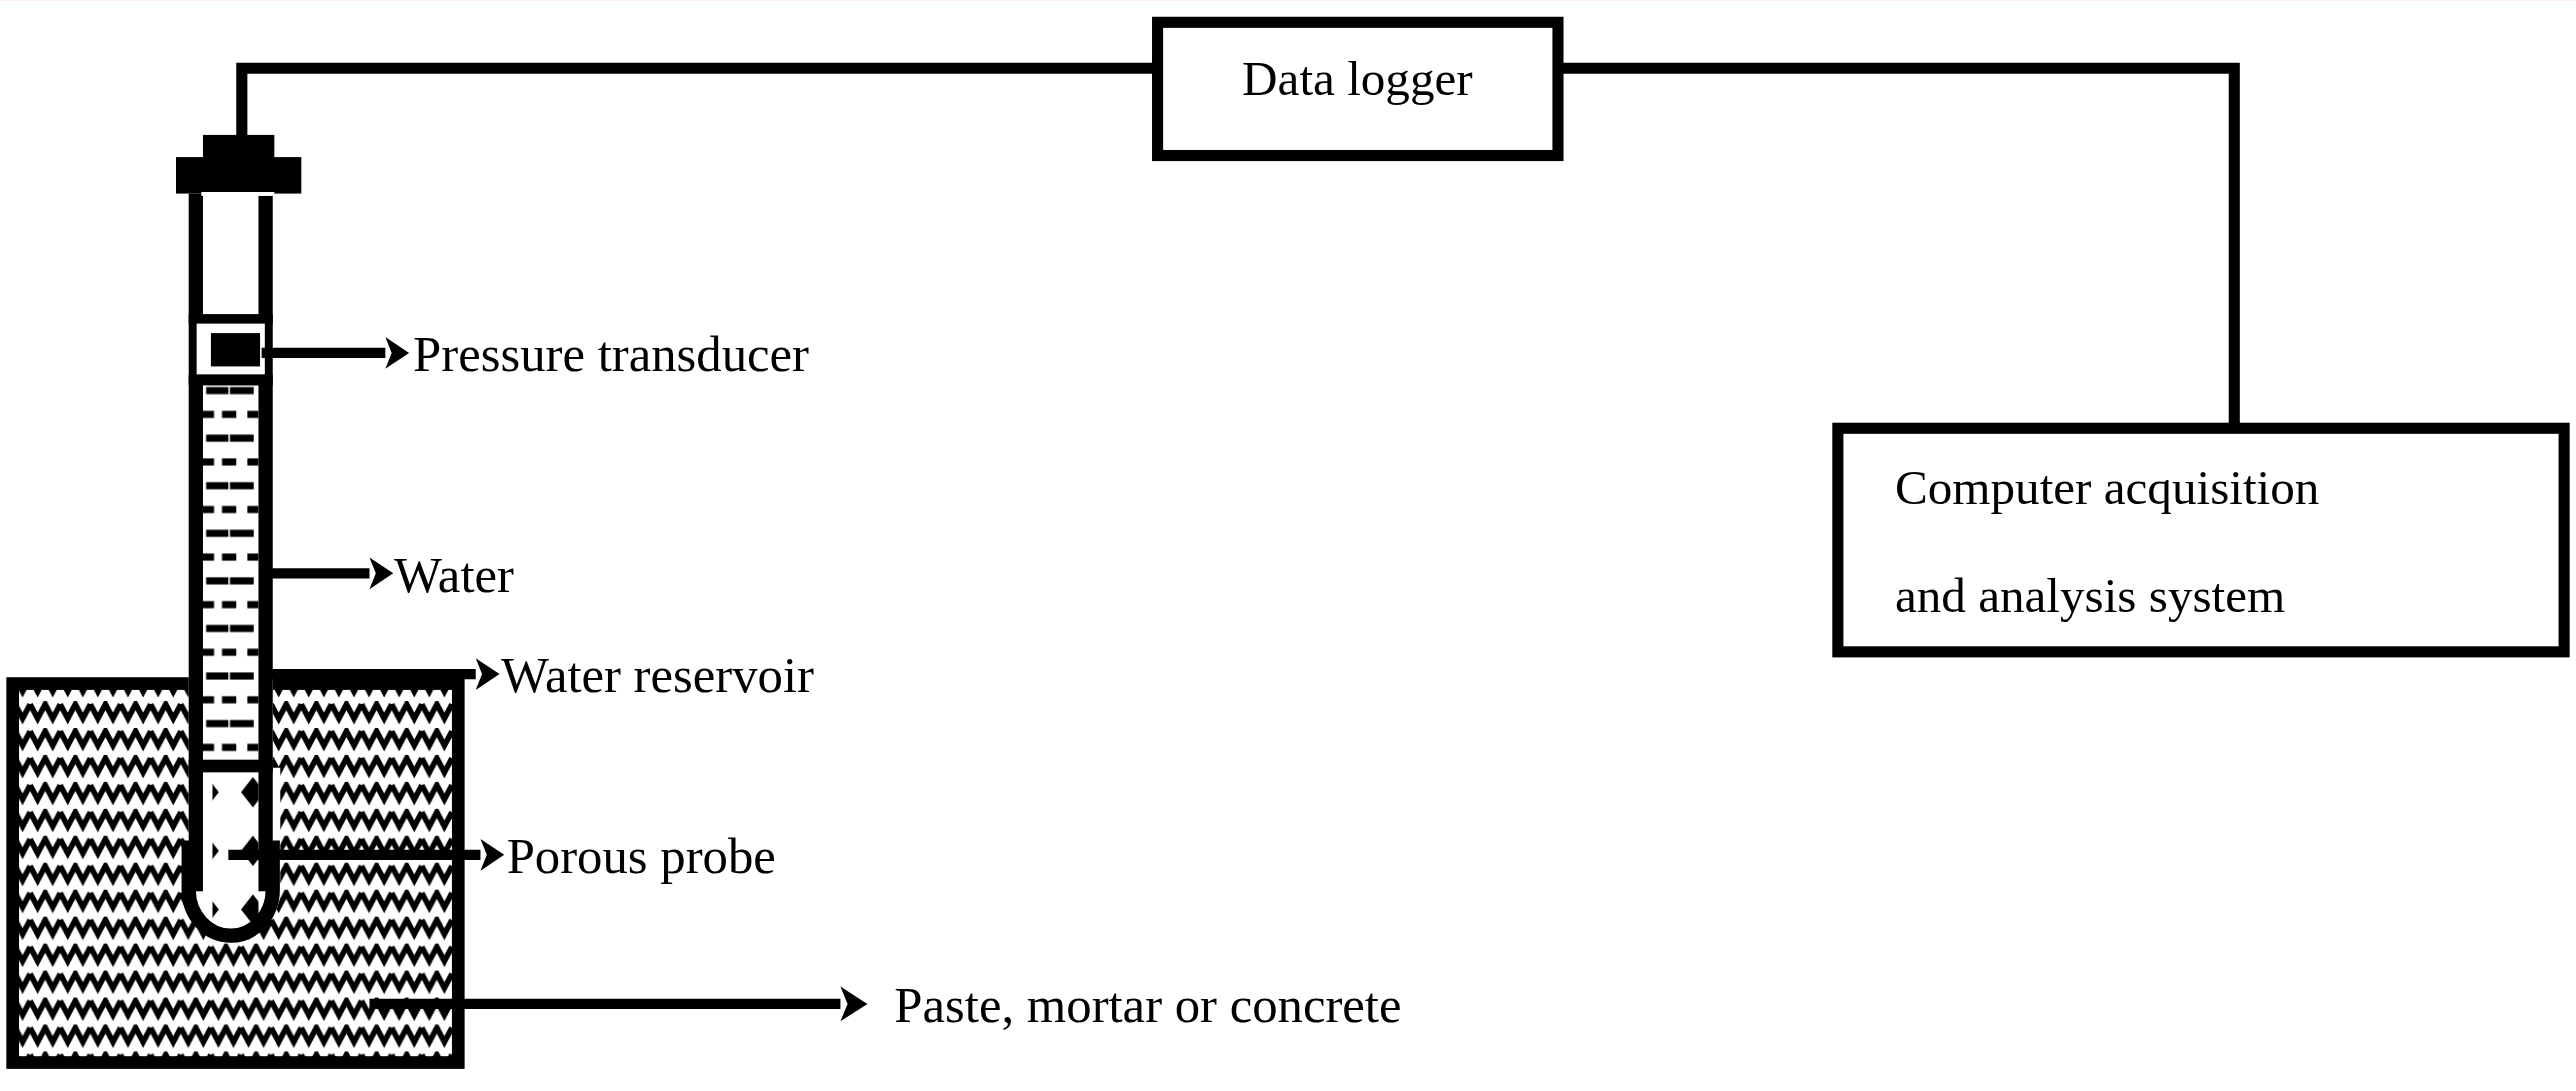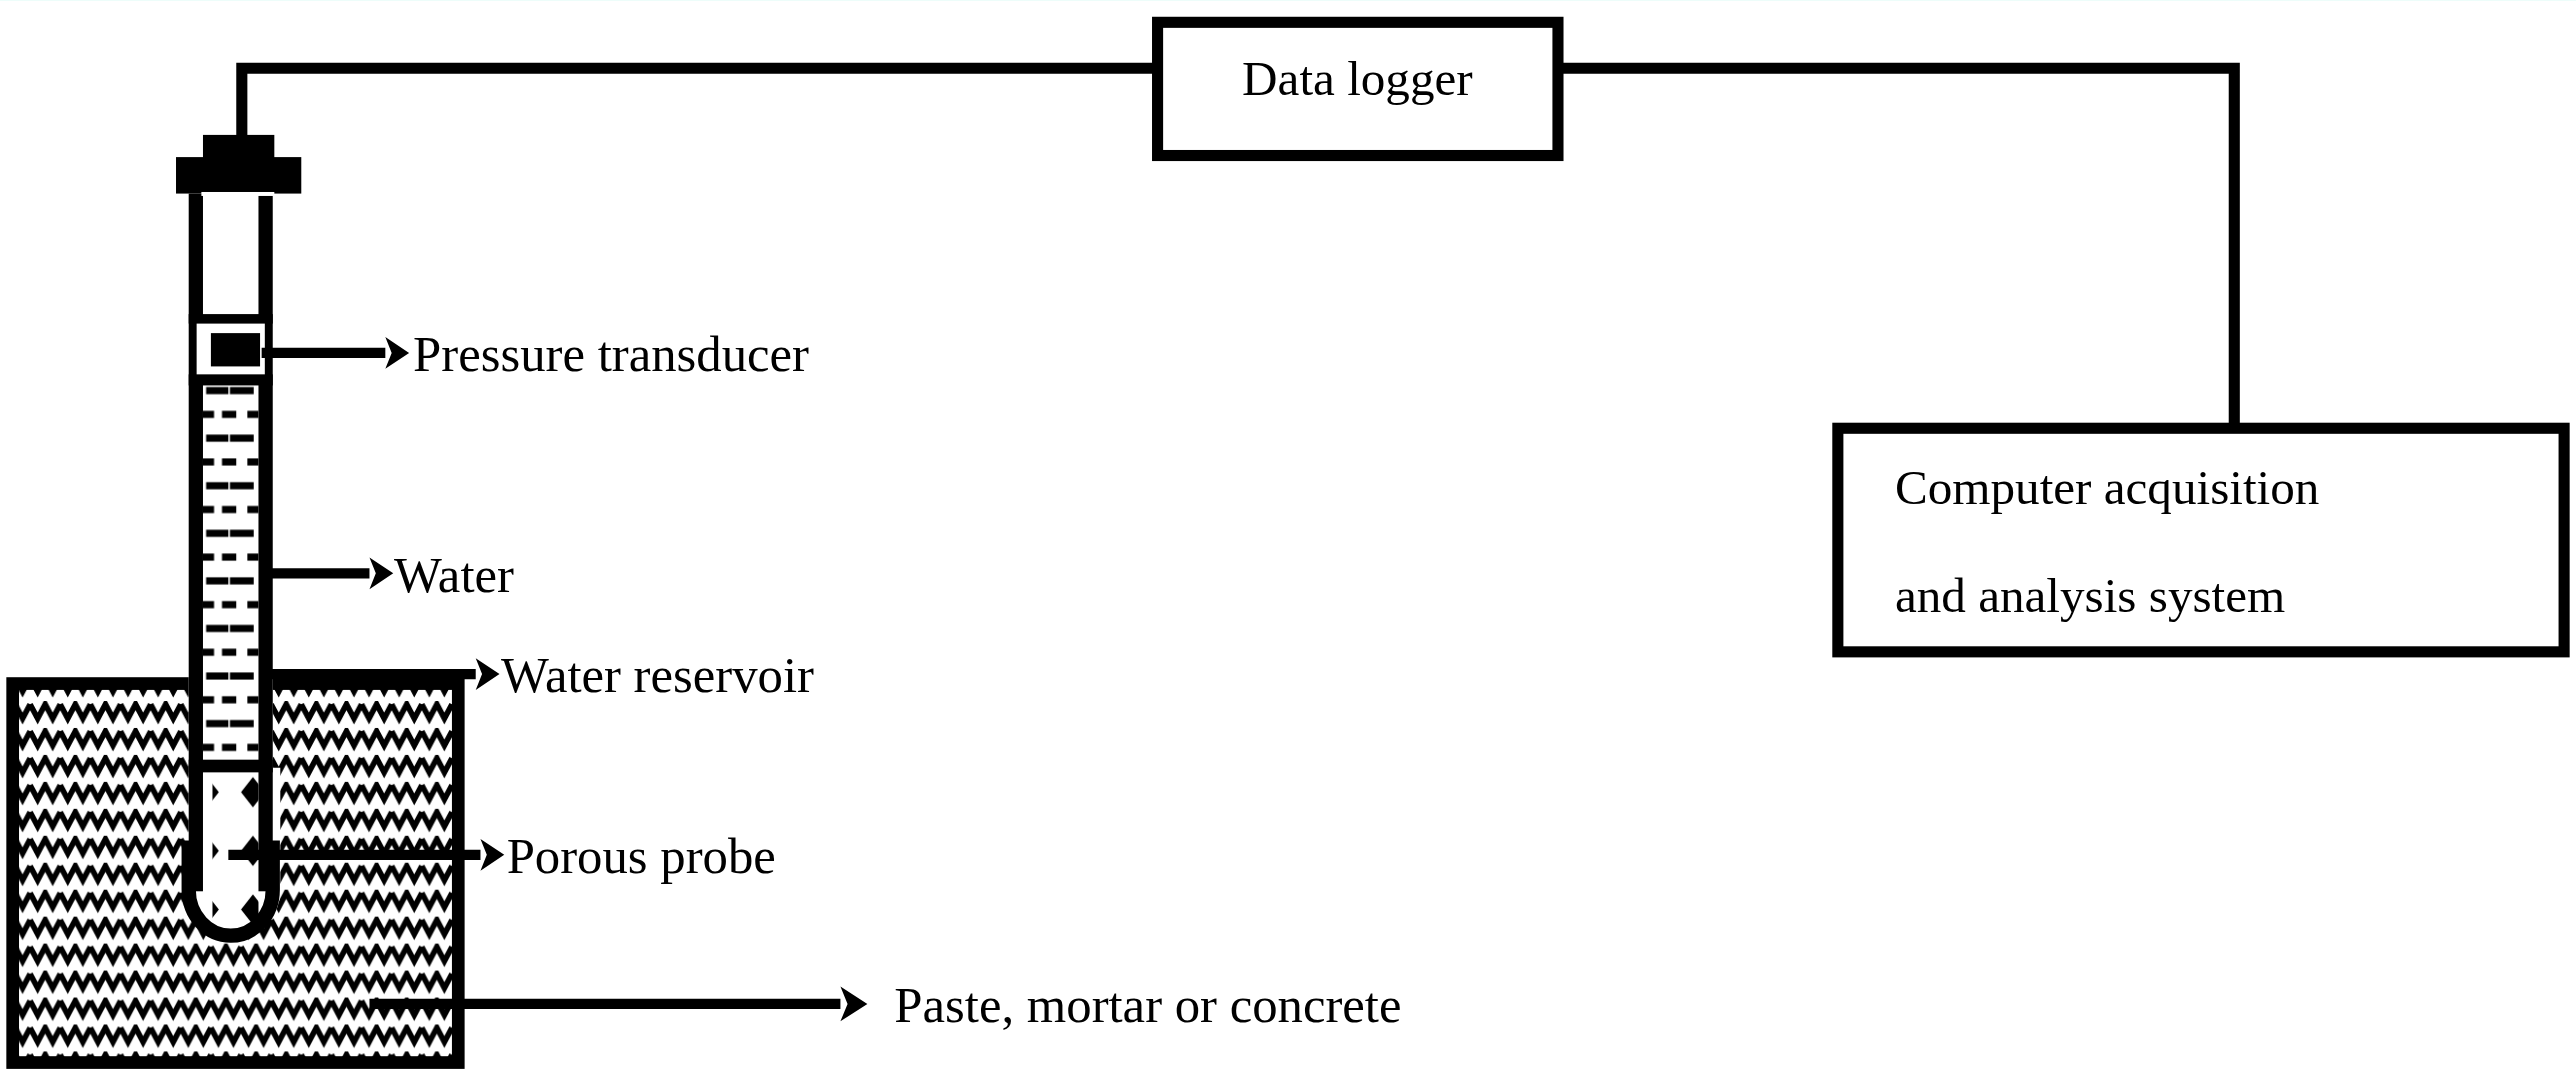--- a/index.html
+++ b/index.html
@@ -11,21 +11,21 @@
   body {
     width: 2576px;
     height: 1092px;
     overflow: hidden;
     font-family: "Liberation Serif", "DejaVu Serif", serif;
   }
   #diagram-root {
     position: relative;
     width: 2576px;
     height: 893px;
-    background: #5eead4;
+    background: #ec4899;
   }
   svg.diagram {
     display: block;
     width: 2576px;
     height: 1092px;
   }
   .box-label {
     font-family: "Liberation Serif", "DejaVu Serif", serif;
     font-size: 62px;
     fill: #000000;

